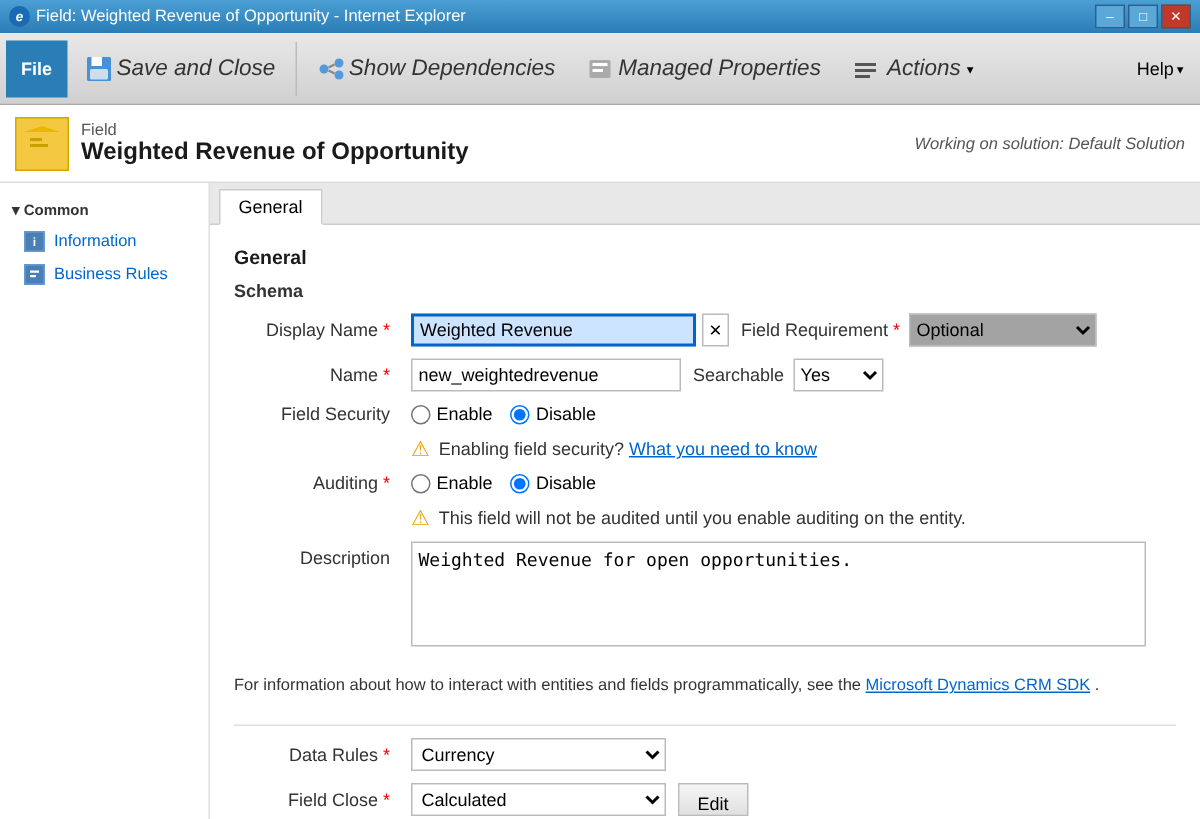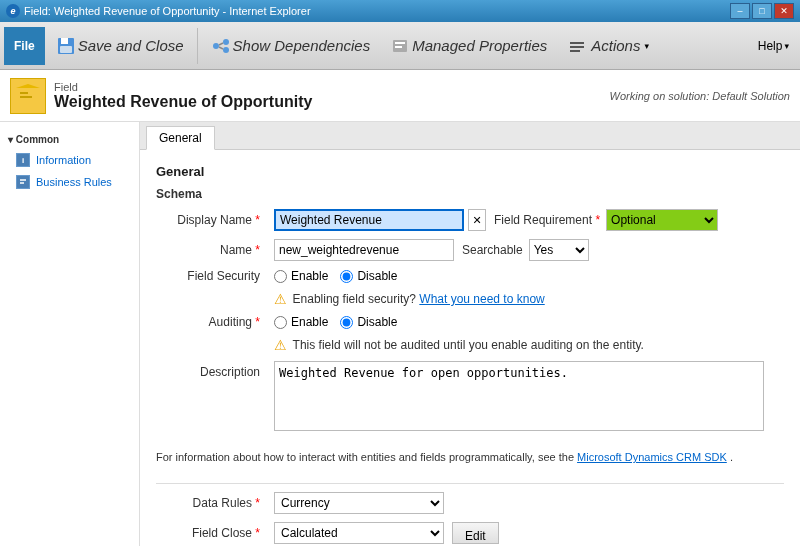--- a/index.html
+++ b/index.html
@@ -171,22 +171,22 @@
       background: white;
     }
     .form-input-wide { width: 190px; }
     .form-input-medium { width: 180px; }
     .field-requirement-group { display: flex; align-items: center; gap: 6px; }
     .field-req-label { font-size: 12px; color: #333; }
     .field-req-select {
       border: 1px solid #bbb;
       font-size: 12px;
       height: 22px;
-      width: 112px;
-      background: #84cc16;
+      width: 125px;
+      background: #a3a3a3;
     }
     .radio-group { display: flex; align-items: center; gap: 12px; }
     .radio-item { display: flex; align-items: center; gap: 4px; font-size: 12px; }
     .warning-row {
       display: flex;
       align-items: center;
       gap: 6px;
       margin-left: 118px;
       margin-bottom: 8px;
     }

